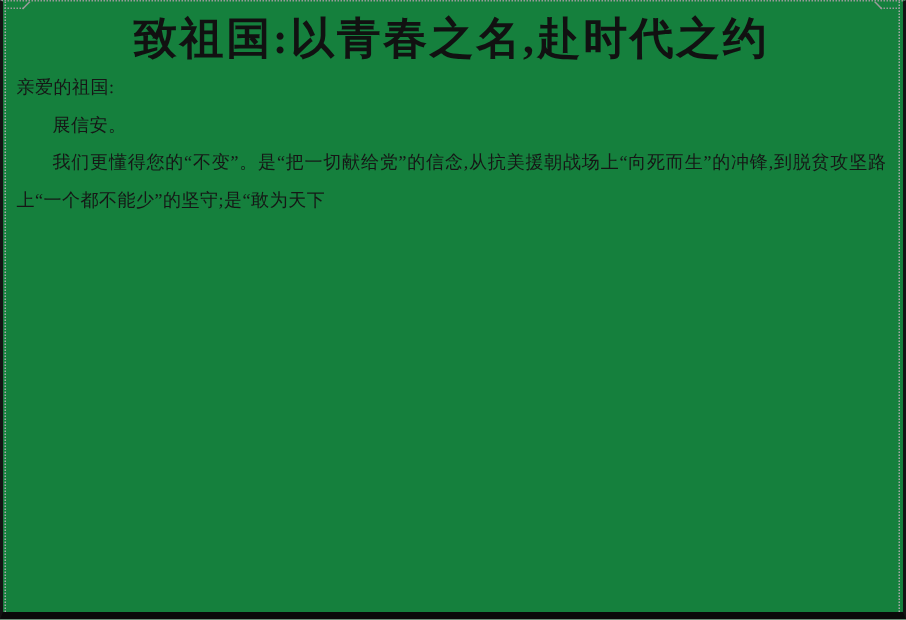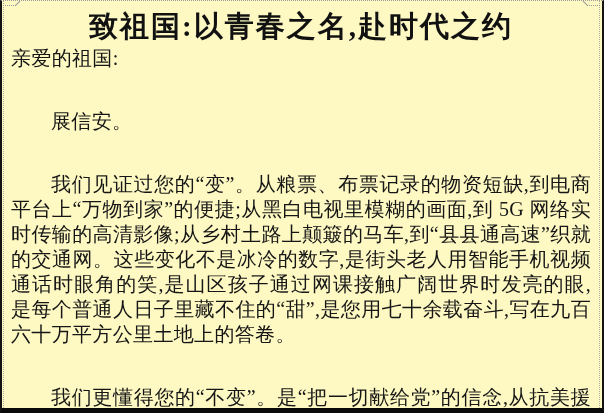--- a/index.html
+++ b/index.html
@@ -2,21 +2,21 @@
 <html lang="zh"><head>
 <meta charset="utf-8">
 <style>
   html, body { margin: 0; padding: 0; background: #e8e8e8; }
   * { box-sizing: border-box; }
 
   .screen {
     position: relative;
     width: 604px;
     height: 413px;
-    background: #fef9c3;
+    background: #15803d;
     overflow: hidden;
     border-left: 2px solid #141414;
     border-right: 2px solid #141414;
     border-bottom: 5px solid #0a0a0a;
     border-top: 1px dotted #9a9a9a;
     font-family: "Liberation Serif", "DejaVu Serif", serif;
     color: #161616;
   }
 
   
@@ -61,27 +61,27 @@
     font-weight: bold;
     line-height: 38px;
     text-align: center;
     letter-spacing: 2px;
     white-space: nowrap;
     color: #111111;
   }
 
   .body-text p {
     margin: 0;
-    font-size: 20px;
+    font-size: 12px;
     line-height: 25px;
     letter-spacing: 0.34px;
     text-align: justify;
     color: #161616;
   }
-  .body-text p.indent { text-indent: 2em; margin-top: 38px; }
+  .body-text p.indent { text-indent: 2em; }
 </style>
 </head>
 <body>
 
 <div class="screen">
 
   <div class="boundary-v left"></div>
   <div class="boundary-v right"></div>
 
   <div class="crop left">
@@ -93,19 +93,18 @@
 
   <div class="doc">
     <h1 class="title">致祖国:以青春之名,赴时代之约</h1>
 
     <div class="body-text">
       <p>亲爱的祖国:</p>
 
       <p class="indent">展信安。</p>
 
 
-      <p class="indent">我们见证过您的“变”。从粮票、布票记录的物资短缺,到电商平台上“万物到家”的便捷;从黑白电视里模糊的画面,到 5G 网络实时传输的高清影像;从乡村土路上颠簸的马车,到“县县通高速”织就的交通网。这些变化不是冰冷的数字,是街头老人用智能手机视频通话时眼角的笑,是山区孩子通过网课接触广阔世界时发亮的眼,是每个普通人日子里藏不住的“甜”,是您用七十余载奋斗,写在九百六十万平方公里土地上的答卷。</p>
 
       <p class="indent">我们更懂得您的“不变”。是“把一切献给党”的信念,从抗美援朝战场上“向死而生”的冲锋,到脱贫攻坚路上“一个都不能少”的坚守;是“敢为天下</p>
     </div>
   </div>
 
 </div>
 
 </body></html>

